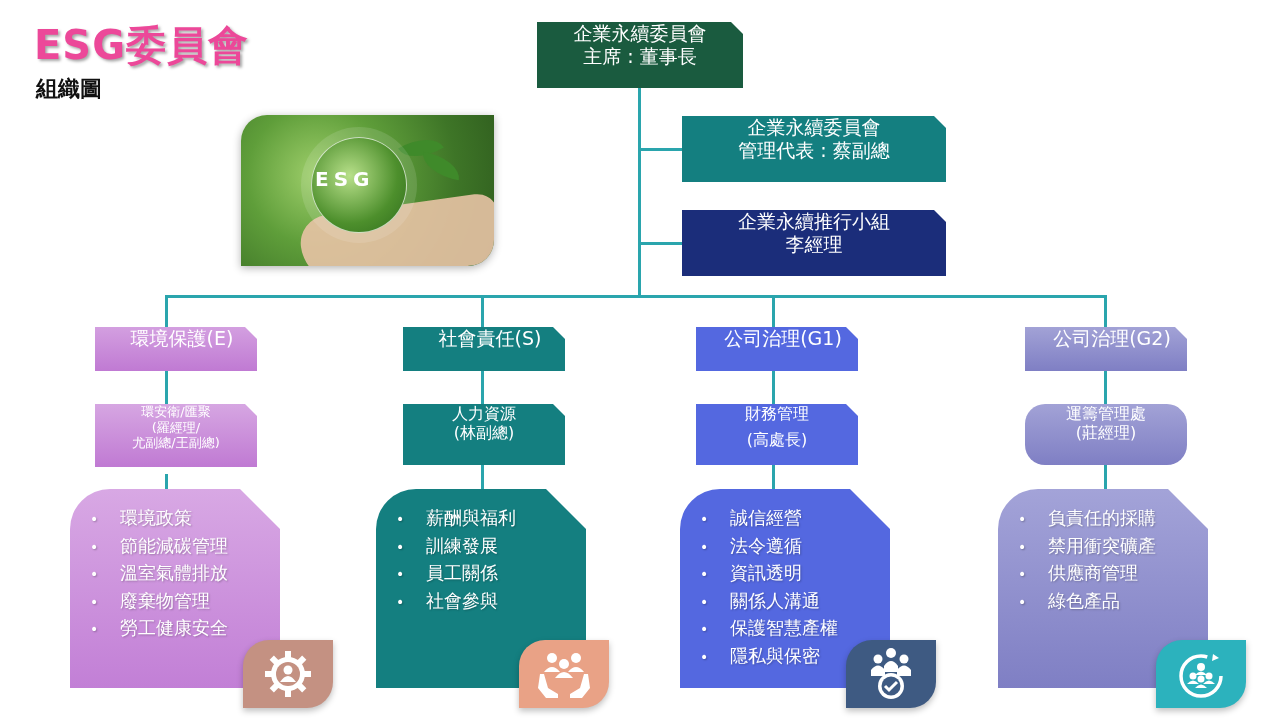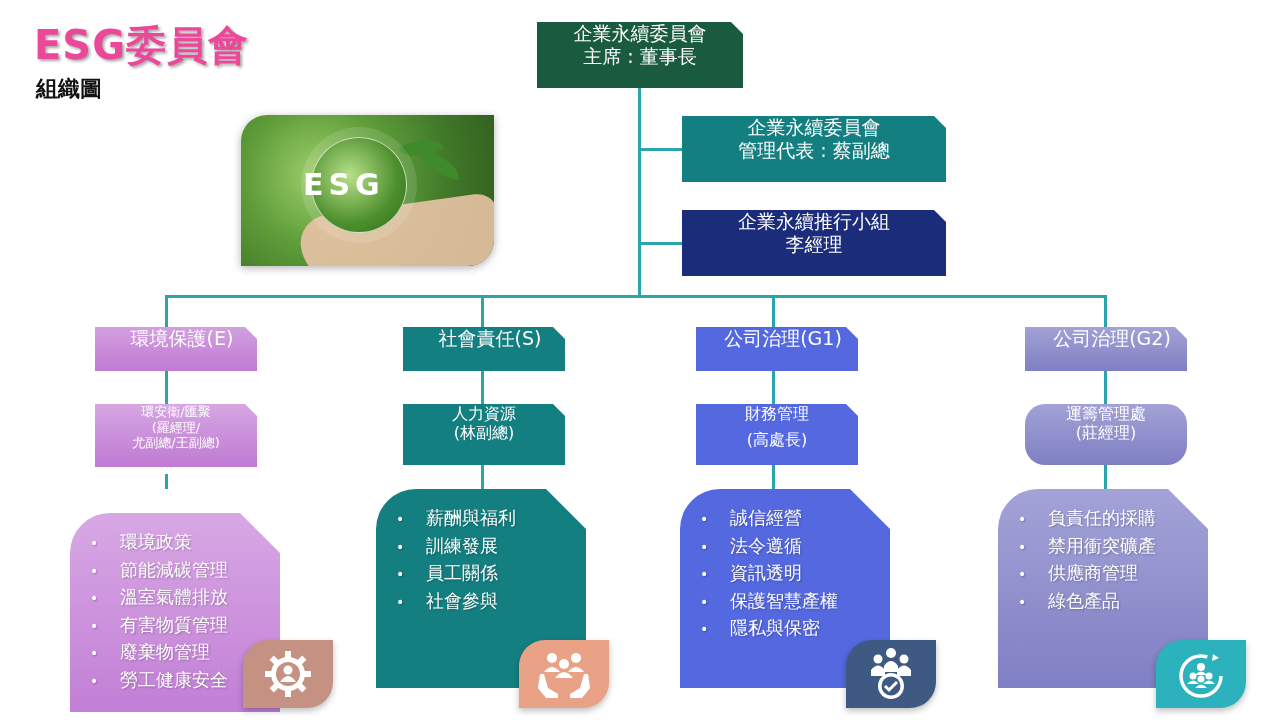--- a/index.html
+++ b/index.html
@@ -8,21 +8,21 @@
 
   .title { position: absolute; left: 34px; top: 18px; font-size: 40px; font-weight: bold; color: #ec4899; text-shadow: 2px 2px 3px rgba(0,0,0,0.35); letter-spacing: 1px; }
   .subtitle { position: absolute; left: 36px; top: 74px; font-size: 22px; font-weight: bold; color: #111; }
 
   .esg-image { position: absolute; left: 241px; top: 115px; width: 253px; height: 151px; border-radius: 26px 0 26px 0; overflow: hidden;
     background: radial-gradient(circle at 30% 40%, #9fcf6b 0%, #5f9e3a 35%, #3e7527 70%, #2f5d1e 100%); box-shadow: 0 2px 8px rgba(0,0,0,0.3); }
   .esg-image .hand { position: absolute; left: 60px; top: 90px; width: 200px; height: 70px; background: #e8c3a5; border-radius: 40px 30px 20px 60px; transform: rotate(-8deg); opacity: 0.9; }
   .esg-image .globe { position: absolute; left: 70px; top: 22px; width: 96px; height: 96px; border-radius: 50%;
     background: radial-gradient(circle at 40% 40%, #b8e08a, #4d8f2c 60%, #2f6b1c); border: 1px solid rgba(255,255,255,0.7); box-shadow: 0 0 0 10px rgba(255,255,255,0.12); }
   .esg-image .leaf { position: absolute; width: 40px; height: 22px; background: #3f8a2a; border-radius: 0 100% 0 100%; }
-  .esg-image .esg-text { position: absolute; left: 62px; top: 52px; font-size: 30px; font-weight: bold; color: #fff; letter-spacing: 5px; }
+  .esg-image .esg-text { position: absolute; left: 74px; top: 52px; font-size: 20px; font-weight: bold; color: #fff; letter-spacing: 5px; }
 
   .box { position: absolute; color: #fff; text-align: center; display: flex; flex-direction: column; justify-content: flex-start; align-items: center;
     clip-path: polygon(0 0, calc(100% - 12px) 0, 100% 12px, 100% 100%, 0 100%); line-height: 1.2; }
   .box span { display: block; }
 
   .line { position: absolute; background: #2aa5ad; }
 
   .b-chair { left: 537px; top: 22px; width: 206px; height: 66px; background: #1a5b3f; font-size: 19px; }
   .b-rep { left: 682px; top: 116px; width: 264px; height: 66px; background: #147f80; font-size: 19px; }
   .b-team { left: 682px; top: 210px; width: 264px; height: 66px; background: #1b2d7a; font-size: 19px; }
@@ -86,26 +86,25 @@
 </div>
 
 <div class="box b-cat" style="left:95px;background:linear-gradient(#d39fe0,#c07ad3);">
   <span>環境保護(E)</span>
 </div>
 <div class="box b-sub small" style="left:95px;top:404px;background:linear-gradient(#d6a6e2,#c07ad3);">
   <span>環安衛/匯聚</span>
   <span>(羅經理/</span>
   <span>尤副總/王副總)</span>
 </div>
-<div class="card" style="left:70px;background:linear-gradient(#d8a8e4,#c27fd6);margin-top:24px;">
+<div class="card" style="left:70px;background:linear-gradient(#d8a8e4,#c27fd6);">
   <ul>
     <li>環境政策</li>
     <li>節能減碳管理</li>
     <li>溫室氣體排放</li>
-    <li>有害物質管理</li>
     <li>廢棄物管理</li>
     <li>勞工健康安全</li>
   </ul>
 </div>
 <div class="badge" style="left:243px;top:640px;background:#c49182;">
   <svg width="52" height="52" viewBox="0 0 52 52">
       <g fill="#fff">
         <circle cx="26" cy="26" r="17"></circle>
         <g>
           <rect x="23" y="3" width="6" height="8"></rect>
@@ -159,20 +158,21 @@
 </div>
 <div class="box b-sub" style="left:696px;background:#5468e0;gap:7px;">
   <span>財務管理</span>
   <span>(高處長)</span>
 </div>
 <div class="card" style="left:680px;background:#5468e0;">
   <ul>
     <li>誠信經營</li>
     <li>法令遵循</li>
     <li>資訊透明</li>
+    <li>關係人溝通</li>
     <li>保護智慧產權</li>
     <li>隱私與保密</li>
   </ul>
 </div>
 <div class="badge" style="left:846px;top:640px;background:#3e5a82;">
   <svg width="52" height="56" viewBox="0 0 52 56">
       <g fill="#fff">
         <circle cx="26" cy="7" r="5"></circle>
         <circle cx="13" cy="13" r="4.5"></circle>
         <circle cx="39" cy="13" r="4.5"></circle>

